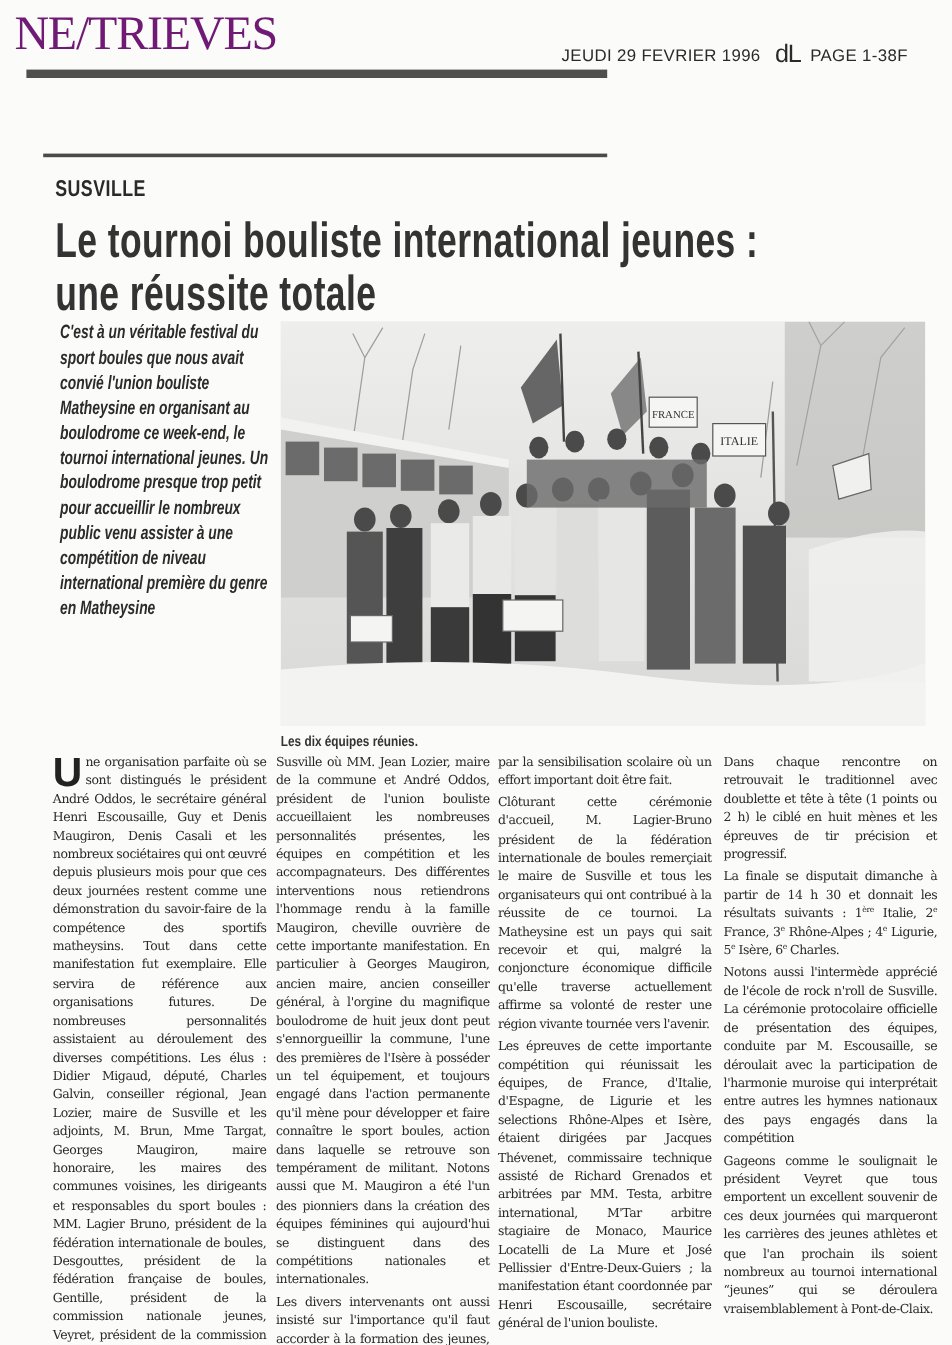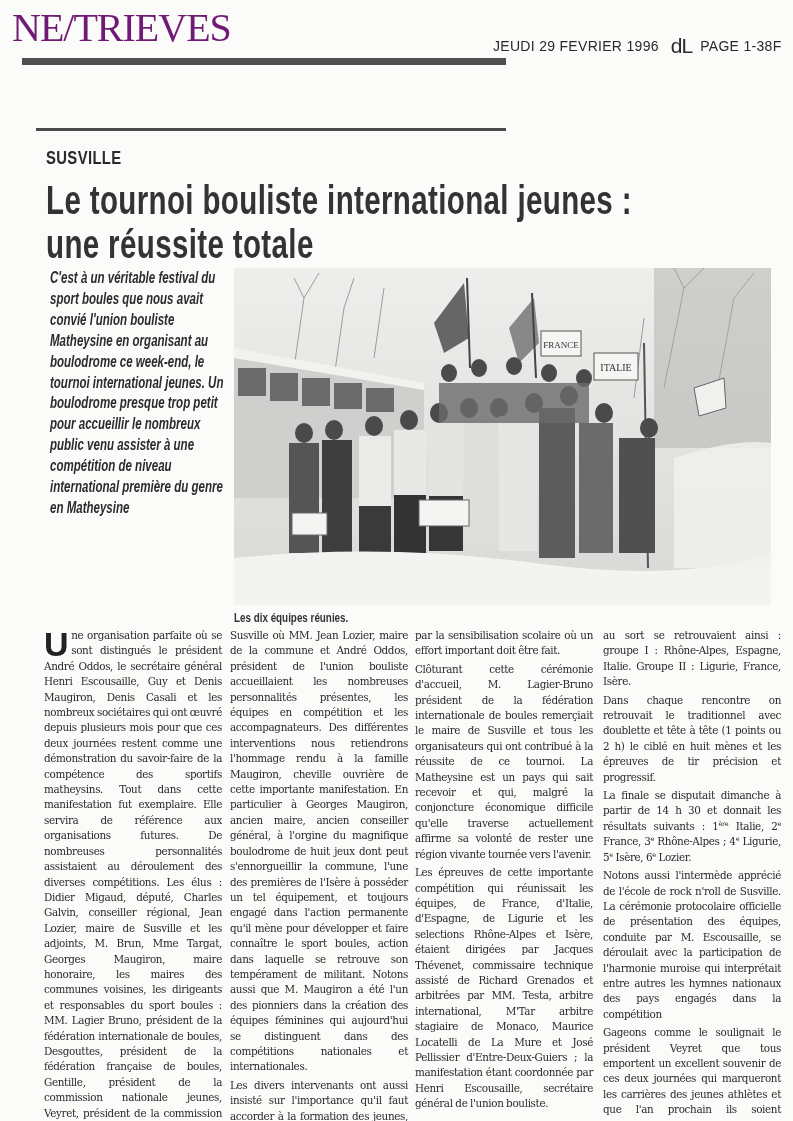--- a/index.html
+++ b/index.html
@@ -6,21 +6,21 @@
   html, body { width: 793px; height: 1121px; background: #fbfbf9; overflow: hidden; }
   body { position: relative; color: #1c1c1c; font-family: "Liberation Serif", serif; }
 
   .masthead-title {
     position: absolute; left: 12px; top: 8px;
     font-family: "Liberation Serif", serif; font-size: 40px; letter-spacing: -1px;
     color: #701a75; line-height: 1;
   }
   .masthead-meta {
     position: absolute; left: 468px; top: 35px; display: flex; align-items: center;
-    font-family: "Liberation Sans", sans-serif; font-size: 14px; color: #2a2a2a; letter-spacing: 0.3px; margin-left: 25px;
+    font-family: "Liberation Sans", sans-serif; font-size: 14px; color: #2a2a2a; letter-spacing: 0.3px;
   }
   .masthead-meta .logo { font-family: "Liberation Sans", sans-serif; font-weight: normal; font-size: 21px; margin: 0 8px 0 12px; letter-spacing: -1px; line-height: 1; }
 
   .kicker {
     position: absolute; left: 46px; top: 147px;
     font-family: "Liberation Sans", sans-serif; font-weight: bold; font-size: 19px;
     letter-spacing: 0.5px; transform: scaleX(0.78); transform-origin: left; color: #2a2a2a;
   }
   .headline {
     position: absolute; left: 46px; top: 178px; width: 900px;
@@ -175,19 +175,18 @@
 </div>
 
 <div class="col col3">
   <p>par la sensibilisation scolaire où un effort important doit être fait.</p>
   <p>Clôturant cette cérémonie d'accueil, M. Lagier-Bruno président de la fédération internationale de boules remerçiait le maire de Susville et tous les organisateurs qui ont contribué à la réussite de ce tournoi. La Matheysine est un pays qui sait recevoir et qui, malgré la conjoncture économique difficile qu'elle traverse actuellement affirme sa volonté de rester une région vivante tournée vers l'avenir.</p>
   <p>Les épreuves de cette importante compétition qui réunissait les équipes, de France, d'Italie, d'Espagne, de Ligurie et les selections Rhône-Alpes et Isère, étaient dirigées par Jacques Thévenet, commissaire technique assisté de Richard Grenados et arbitrées par MM. Testa, arbitre international, M'Tar arbitre stagiaire de Monaco, Maurice Locatelli de La Mure et José Pellissier d'Entre-Deux-Guiers ; la manifestation étant coordonnée par Henri Escousaille, secrétaire général de l'union bouliste.</p>
 
 </div>
 
 <div class="col col4">
-  <p>au sort se retrouvaient ainsi : groupe I : Rhône-Alpes, Espagne, Italie. Groupe II : Ligurie, France, Isère.</p>
   <p>Dans chaque rencontre on retrouvait le traditionnel avec doublette et tête à tête (1 points ou 2 h) le ciblé en huit mènes et les épreuves de tir précision et progressif.</p>
-  <p><span>La finale se disputait dimanche à partir de 14 h 30 et donnait les résultats suivants : 1</span><sup>ère</sup><span> Italie, 2</span><sup>e</sup><span> France, 3</span><sup>e</sup><span> Rhône-Alpes ; 4</span><sup>e</sup><span> Ligurie, 5</span><sup>e</sup><span> Isère, 6</span><sup>e</sup><span> Lozier.</span></p>
+  <p><span>La finale se disputait dimanche à partir de 14 h 30 et donnait les résultats suivants : 1</span><sup>ère</sup><span> Italie, 2</span><sup>e</sup><span> France, 3</span><sup>e</sup><span> Rhône-Alpes ; 4</span><sup>e</sup><span> Ligurie, 5</span><sup>e</sup><span> Isère, 6</span><sup>e</sup><span> Charles.</span></p>
   <p>Notons aussi l'intermède apprécié de l'école de rock n'roll de Susville. La cérémonie protocolaire officielle de présentation des équipes, conduite par M. Escousaille, se déroulait avec la participation de l'harmonie muroise qui interprétait entre autres les hymnes nationaux des pays engagés dans la compétition</p>
   <p>Gageons comme le soulignait le président Veyret que tous emportent un excellent souvenir de ces deux journées qui marqueront les carrières des jeunes athlètes et que l'an prochain ils soient nombreux au tournoi international “jeunes” qui se déroulera vraisemblablement à Pont-de-Claix.</p>
 
 </div>
 
 </body></html>

